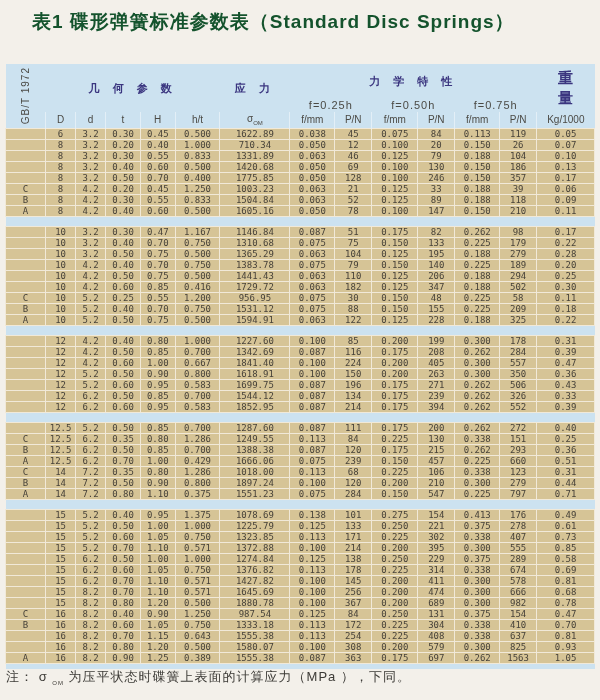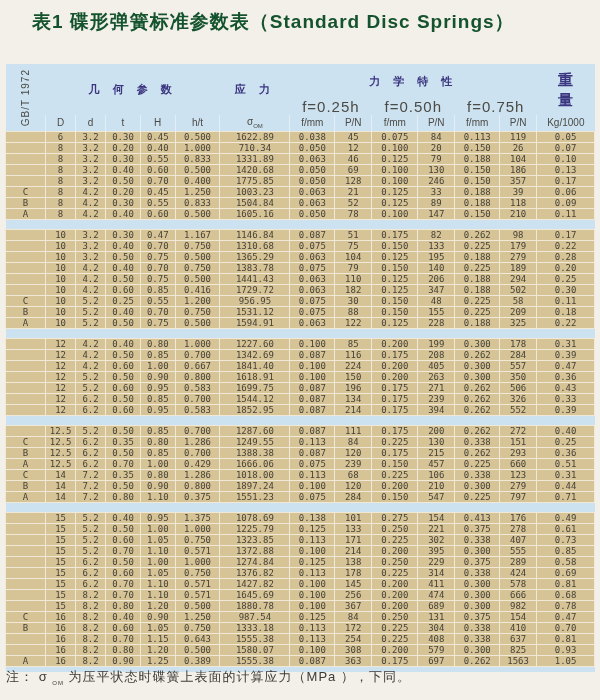--- a/index.html
+++ b/index.html
@@ -27,21 +27,21 @@
   }
   
   thead th { background: #cce2f0; font-weight: bold; vertical-align: middle; }
   th.big {
     font-size: 11px;
     color: #3a357f;
     letter-spacing: 5px;
     text-align: center;
   }
   tr.hdr-a th { height: 34px; }
-  tr.hdr-b th { height: 14px; font-size: 15px; font-weight: normal; color: #4b4a45; text-align: center; letter-spacing: 1px; }
+  tr.hdr-b th { height: 14px; font-size: 11px; font-weight: normal; color: #4b4a45; text-align: center; letter-spacing: 1px; }
   tr.hdr-c th { height: 16px; font-size: 10px; font-weight: normal; color: #4b4a45; text-align: center; border-left: 1px solid #e3eff7; }
   th.gbt { vertical-align: middle; }
   .gbt-label {
     writing-mode: vertical-rl;
     transform: rotate(180deg);
     margin: 0 auto;
     font-size: 10px;
     letter-spacing: 1px;
     color: #4b4a45;
     font-weight: normal;
@@ -729,21 +729,21 @@
           <td>6.2</td>
           <td>0.60</td>
           <td>1.05</td>
           <td>0.750</td>
           <td>1376.82</td>
           <td>0.113</td>
           <td>178</td>
           <td>0.225</td>
           <td>314</td>
           <td>0.338</td>
-          <td>424</td>
+          <td>674</td>
           <td>0.69</td>
         </tr>
         <tr>
           <td></td>
           <td>15</td>
           <td>6.2</td>
           <td>0.70</td>
           <td>1.10</td>
           <td>0.571</td>
           <td>1427.82</td>

